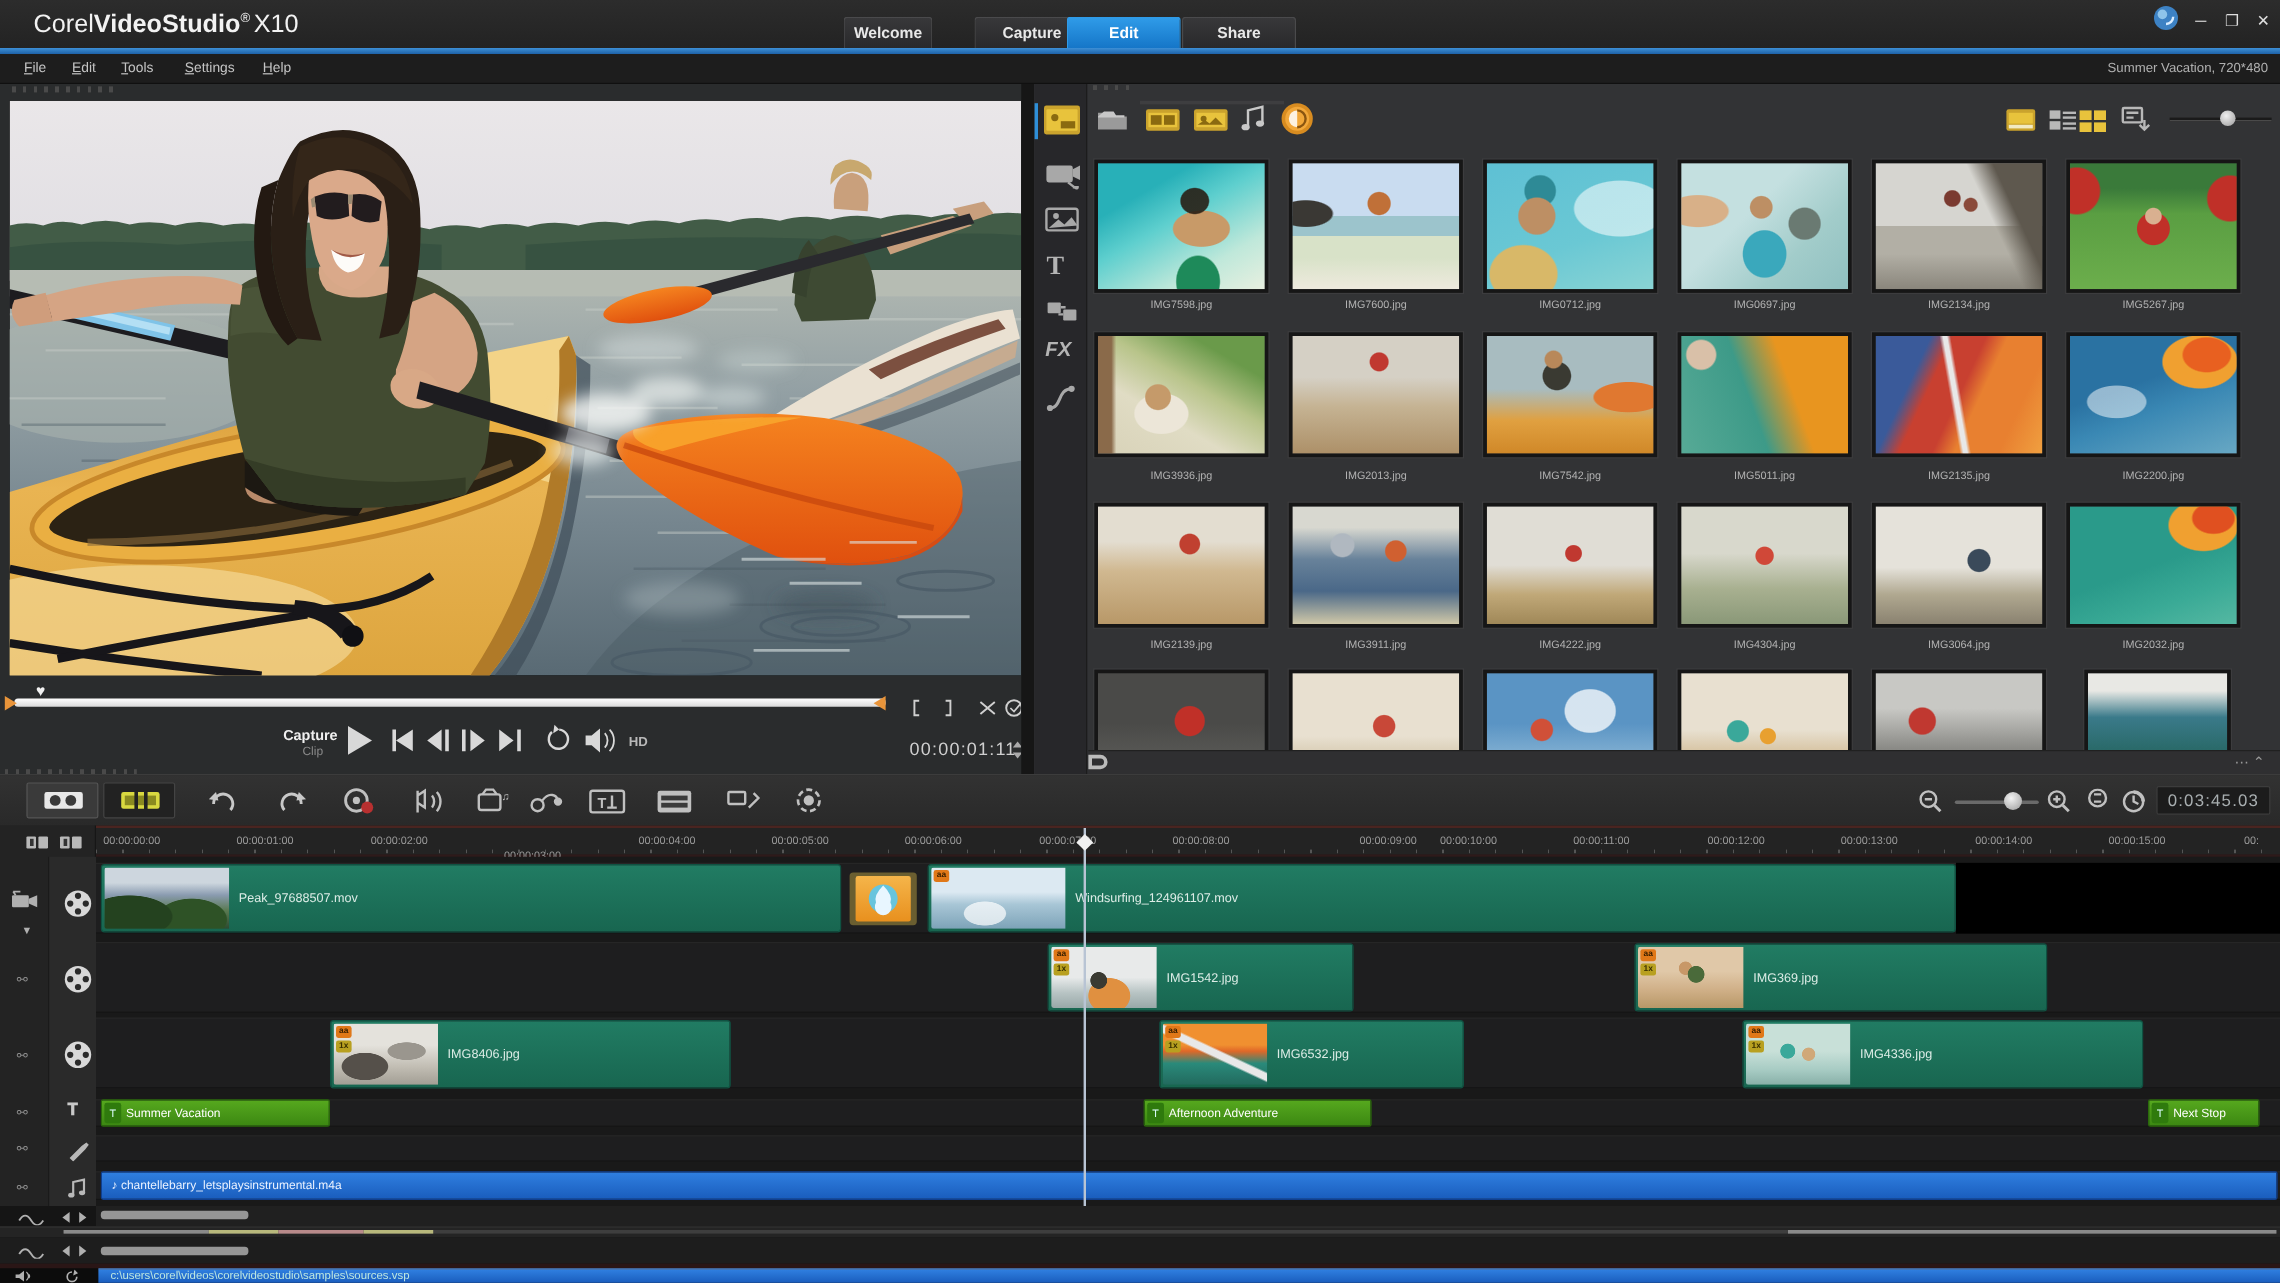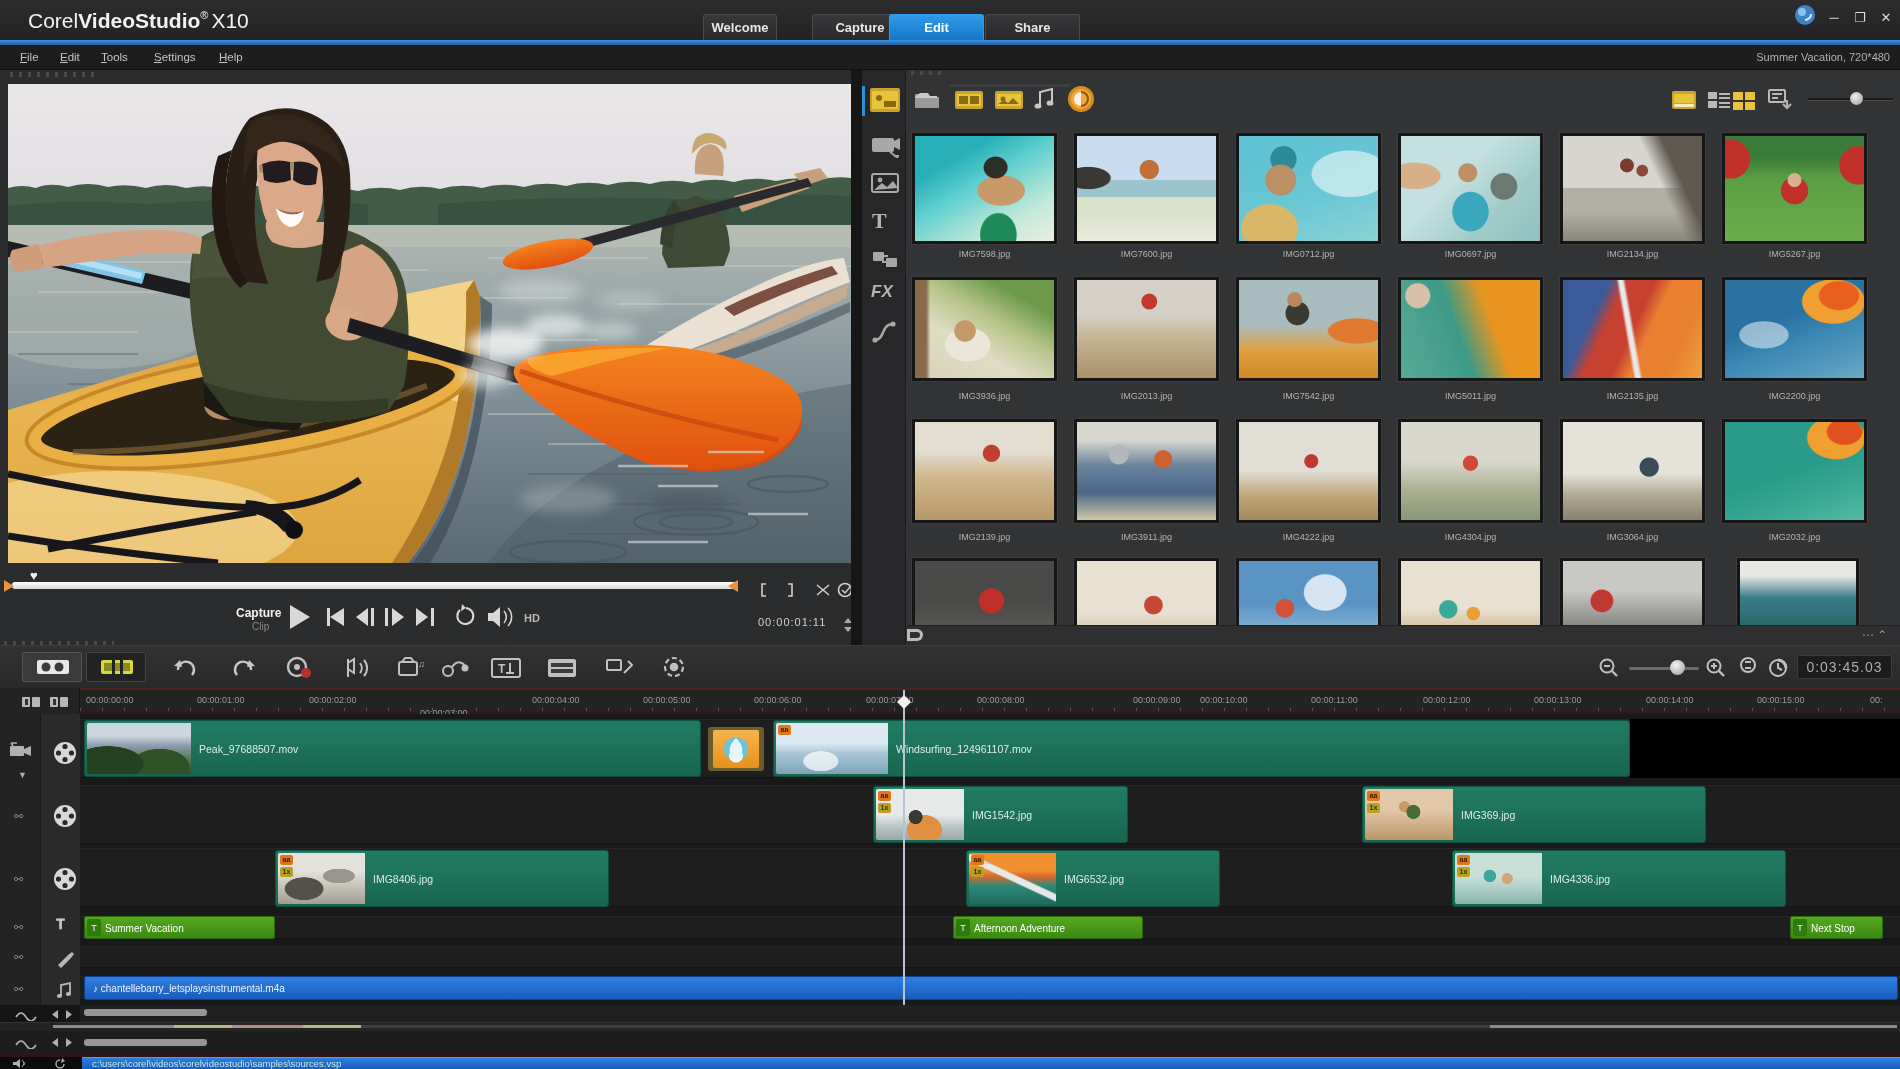--- a/index.html
+++ b/index.html
@@ -253,21 +253,21 @@
  <g stroke="#d8d8d8" stroke-width="2" fill="none">
   <path d="M178 10 a8 8 0 1 0 6 -2"></path>
           <path d="M180 4 l4 4 -5 3 Z" fill="#d8d8d8" stroke="none"></path>
  </g>
  <g fill="#d8d8d8">
   <path d="M206 13 h5 l7 -6 v20 l-7 -6 h-5 Z"></path>
   <path d="M222 11 a9 9 0 0 1 0 12 M226 8 a13 13 0 0 1 0 18" stroke="#d8d8d8" stroke-width="1.5" fill="none"></path>
   <text x="242" y="22" font-size="11" fill="#b8b8b8" font-weight="bold">HD</text>
  </g>
 </svg>
-<div class="abs" style="left:758px;top:546px;color:#cfcfcf;font-size:11px;font-family:'Liberation Sans',sans-serif;letter-spacing:1px;">00:00:01:11</div>
+<div class="abs" style="left:758px;top:546px;color:#cfcfcf;font-size:15px;font-family:'Liberation Sans',sans-serif;letter-spacing:1px;">00:00:01:11</div>
 <svg class="abs" style="left:842px;top:546px;" width="12" height="18">
         <g fill="#aaa">
           <path d="M2 7 L6 2 L10 7 Z"></path>
           <path d="M2 11 L6 16 L10 11 Z"></path>
         </g>
       </svg>
 
 </div>
 <div id="libsep" class="abs"></div>
 <div id="library" class="abs">

